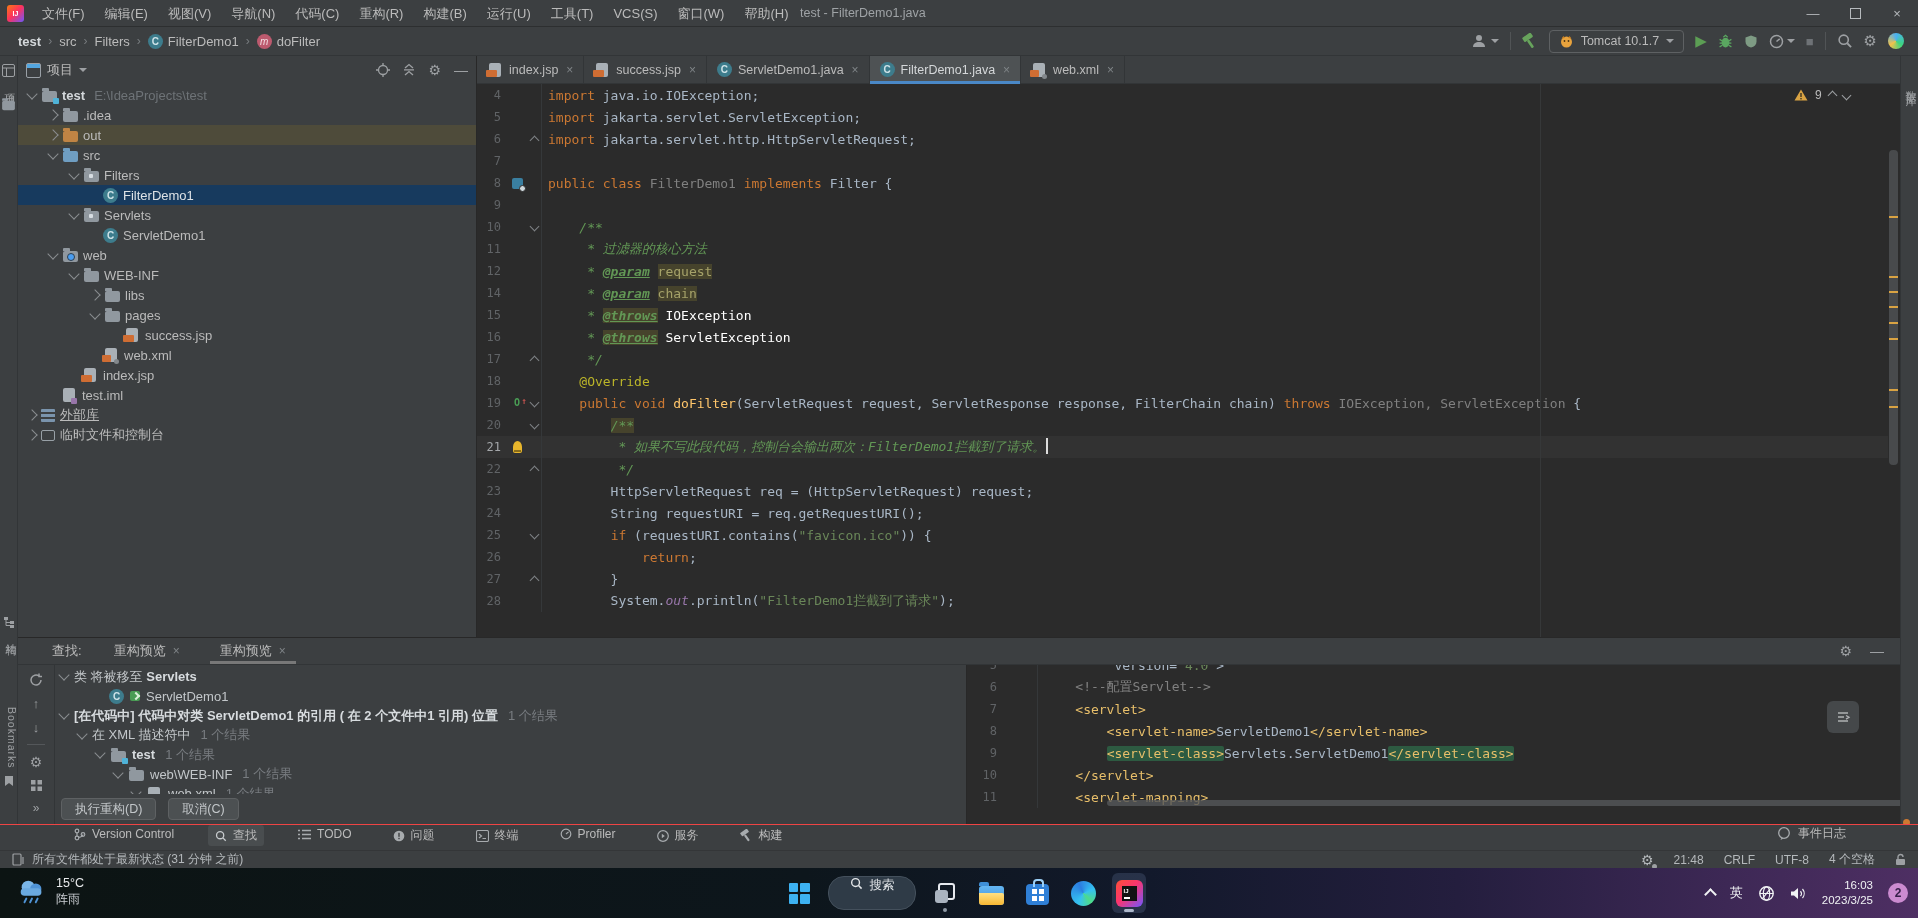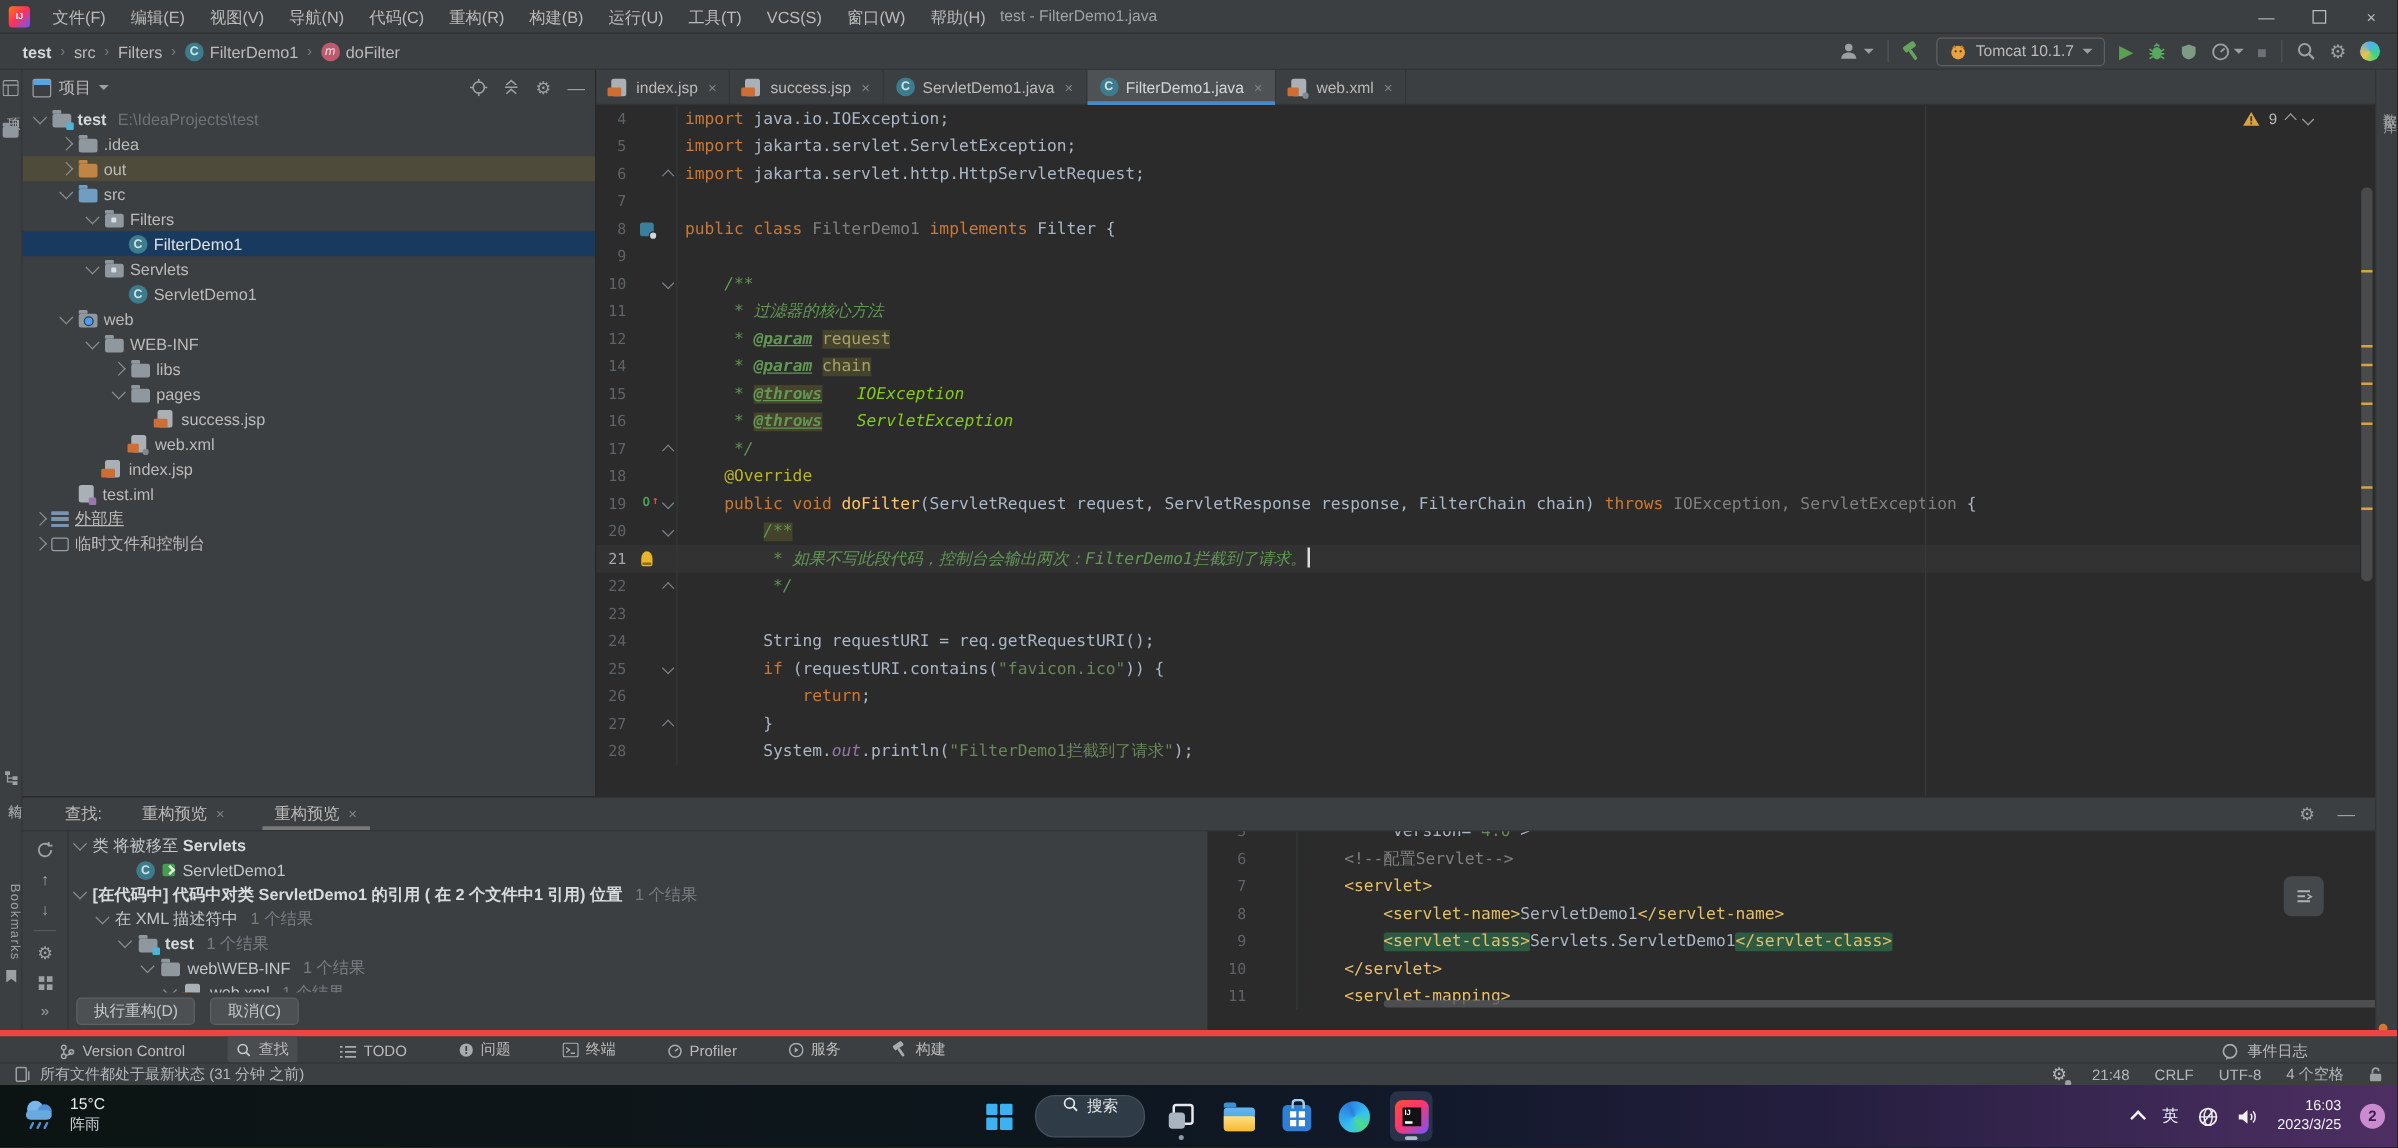--- a/index.html
+++ b/index.html
@@ -99,21 +99,21 @@
       font-family:"DejaVu Sans Mono","Liberation Mono",monospace;}
   .gut{width:20px;flex:none;display:flex;align-items:center;justify-content:center;}
   .fcol{width:14px;flex:none;display:flex;align-items:center;justify-content:center;border-right:1px solid #35383a;height:100%;}
   .fchev{width:6px;height:6px;border:solid #7f8386;border-width:1.5px 1.5px 0 0;display:inline-block;}
   .fchev.down{transform:rotate(135deg);margin-top:-2px;}
   .fchev.up{transform:rotate(-45deg);margin-top:2px;}
   .code{white-space:pre;font-size:13px;padding-left:6px;}
   .tk-k{color:#cc7832;}  .tk-d{color:#a9b7c6;}  .tk-s{color:#6a8759;}  .tk-g{color:#808080;}
   .tk-a{color:#bbb529;}  .tk-m{color:#ffc66b;}  .tk-p{color:#9876aa;font-style:italic;}
   .tk-j{color:#629755;font-style:italic;}
-  .tk-jv{color:#84cc16;font-style:italic;margin-left:20px;}
+  .tk-jv{color:#ffffff;}
   .tk-jt{color:#629755;font-style:italic;font-weight:bold;text-decoration:underline;}
   .tk-jth{color:#629755;font-style:italic;font-weight:bold;text-decoration:underline;background:#46432c;}
   .tk-jh{color:#a5a269;background:#46432c;}
   .tk-jhl{color:#629755;font-style:italic;background:#46432c;}
   .tk-cm{color:#808080;}
   .tk-t{color:#e8bf6a;}
   .tk-thl{color:#e8bf6a;background:#2d5a41;border-radius:2px;}
   .cursor{display:inline-block;width:2px;height:16px;background:#dcdcdc;vertical-align:-3px;margin-left:1px;}
   .gi-class{width:11px;height:11px;background:#3a7fa0;border-radius:2px;position:relative;}
   .gi-class::after{content:'';position:absolute;right:-3px;bottom:-3px;width:5px;height:5px;border-radius:50%;background:#cfd8dc;border:1px solid #2b2b2b;}
@@ -153,22 +153,22 @@
   .xml-area{position:absolute;left:949px;top:0;right:0;bottom:0;background:#2b2b2b;overflow:hidden;
             font-family:"DejaVu Sans Mono","Liberation Mono",monospace;}
   .xml-lines{margin-top:-11px;}
   .xml-area .ln{width:30px;}
   .xml-float-btn{position:absolute;left:860px;top:36px;width:32px;height:32px;background:#45484a;border-radius:6px;
                  display:flex;align-items:center;justify-content:center;}
   .hscroll{position:absolute;left:140px;bottom:18px;width:800px;height:6px;background:#55585a;border-radius:3px;opacity:.8;}
   .err-dot{position:absolute;left:1885px;top:181px;width:7px;height:7px;border-radius:50%;background:#cf7a32;}
 
   
-  .statusrow1{position:absolute;left:0;top:824px;width:1918px;height:26px;background:#3c3f41;border-top:5px solid #ef4444;
-              display:flex;align-items:flex-end;padding-left:41px;gap:27px;box-sizing:border-box;font-size:12px;}
+  .statusrow1{position:absolute;left:0;top:824px;width:1918px;height:26px;background:#3c3f41;border-top:1px solid #ef4444;
+              display:flex;align-items:flex-start;padding-left:67px;gap:27px;box-sizing:border-box;font-size:12px;}
   .sb-tool{display:flex;align-items:center;gap:6px;color:#bbbbbb;padding:2px 7px;border-radius:3px;}
   .sb-tool.active{background:#494d4f;}
   .sb-right1{margin-left:auto;display:flex;align-items:center;gap:7px;padding-right:72px;color:#bbbbbb;}
   .statusrow2{position:absolute;left:0;top:850px;width:1918px;height:18px;background:#3c3f41;border-top:1px solid #343638;
               display:flex;align-items:center;padding:0 12px;gap:8px;box-sizing:border-box;font-size:12px;color:#b4b8bb;}
   .sb-right2{margin-left:auto;display:flex;align-items:center;gap:20px;}
 
   
   .taskbar{position:absolute;left:0;top:868px;width:1918px;height:50px;
            background:linear-gradient(90deg,#0c1413 0%,#0d161c 42%,#12192b 60%,#241e3e 76%,#3d2855 90%,#4e2f63 100%);}
@@ -640,20 +640,21 @@
         <span class="gut"></span>
         <span class="fcol">
           <span class="fchev up"></span>
         </span>
         <span class="code"><span class="tk-j">         */</span></span>
       </div>
       <div class="cl">
         <span class="ln">23</span>
         <span class="gut"></span>
         <span class="fcol"></span>
+        <span class="code"><span class="tk-d">        HttpServletRequest req = (HttpServletRequest) request;</span></span>
       </div>
       <div class="cl">
         <span class="ln">24</span>
         <span class="gut"></span>
         <span class="fcol"></span>
         <span class="code"><span class="tk-d">        String requestURI = req.getRequestURI();</span></span>
       </div>
       <div class="cl">
         <span class="ln">25</span>
         <span class="gut"></span>

